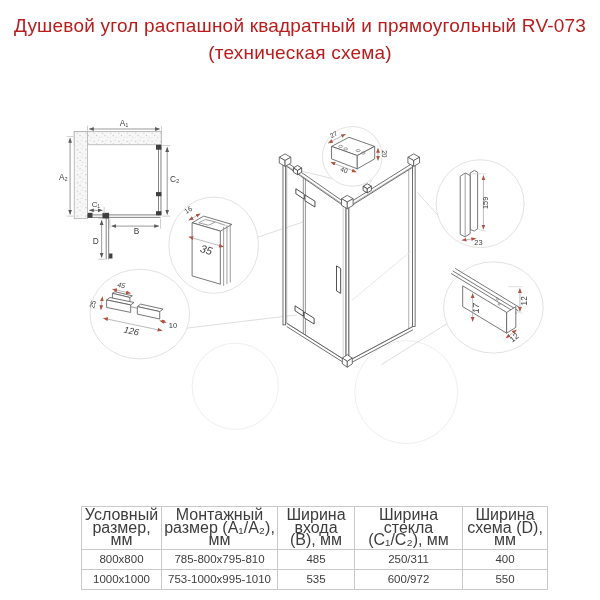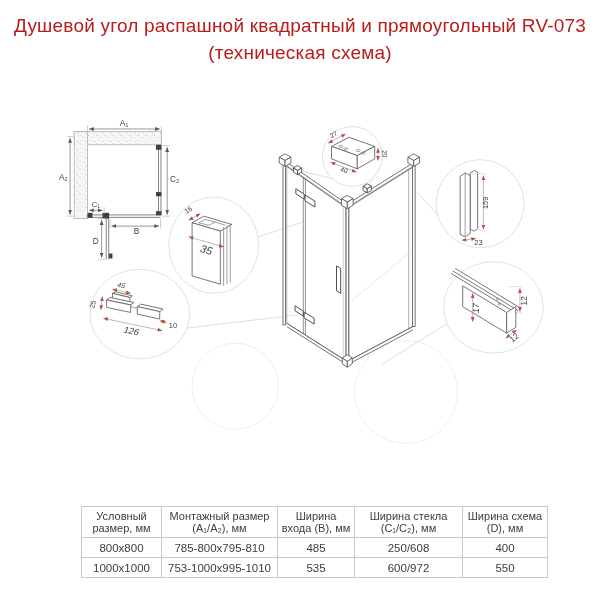--- a/index.html
+++ b/index.html
@@ -6,21 +6,21 @@
   .page{position:relative;width:600px;height:600px;background:#fff;overflow:hidden;
         font-family:"Liberation Sans","DejaVu Sans",sans-serif;color:#383838;}
   .title{position:absolute;top:12px;left:0;width:600px;text-align:center;
          font-size:19px;line-height:27px;color:#b91c1c;letter-spacing:.2px;}
   .diagram{position:absolute;top:85px;left:0;}
   svg text{font-family:"Liberation Sans","DejaVu Sans",sans-serif;fill:#3c3c3c;}
   .spec-table{position:absolute;top:506px;left:81px;border-collapse:collapse;
               table-layout:fixed;width:442px;font-size:11px;color:#3d3d3d;}
   .spec-table th,.spec-table td{border:1px solid #c9c9c9;text-align:center;
               vertical-align:middle;font-weight:normal;padding:2px 2px;}
-  .spec-table th{font-size:11px;line-height:12.5px;height:26px;}
+  .spec-table th{font-size:16px;line-height:12.5px;height:26px;}
   .spec-table td{height:15px;font-size:11.5px;}
   .c0{width:75px}.c1{width:111px}.c2{width:72px}.c3{width:103px}.c4{width:80px}
 </style>
 </head>
 <body>
 
 <div class="page">
 
   <div class="title">
     <div>Душевой угол распашной квадратный и прямоугольный RV-073</div>
@@ -288,21 +288,21 @@
         <th class="c2">Ширина входа (B), мм</th>
         <th class="c3">Ширина стекла (C₁/C₂), мм</th>
         <th class="c4">Ширина схема (D), мм</th>
       </tr>
     </thead>
     <tbody>
       <tr>
         <td>800x800</td>
         <td>785-800x795-810</td>
         <td>485</td>
-        <td>250/608</td>
+        <td>250/311</td>
         <td>400</td>
       </tr>
       <tr>
         <td>1000x1000</td>
         <td>753-1000x995-1010</td>
         <td>535</td>
         <td>600/972</td>
         <td>550</td>
       </tr>
     </tbody>

